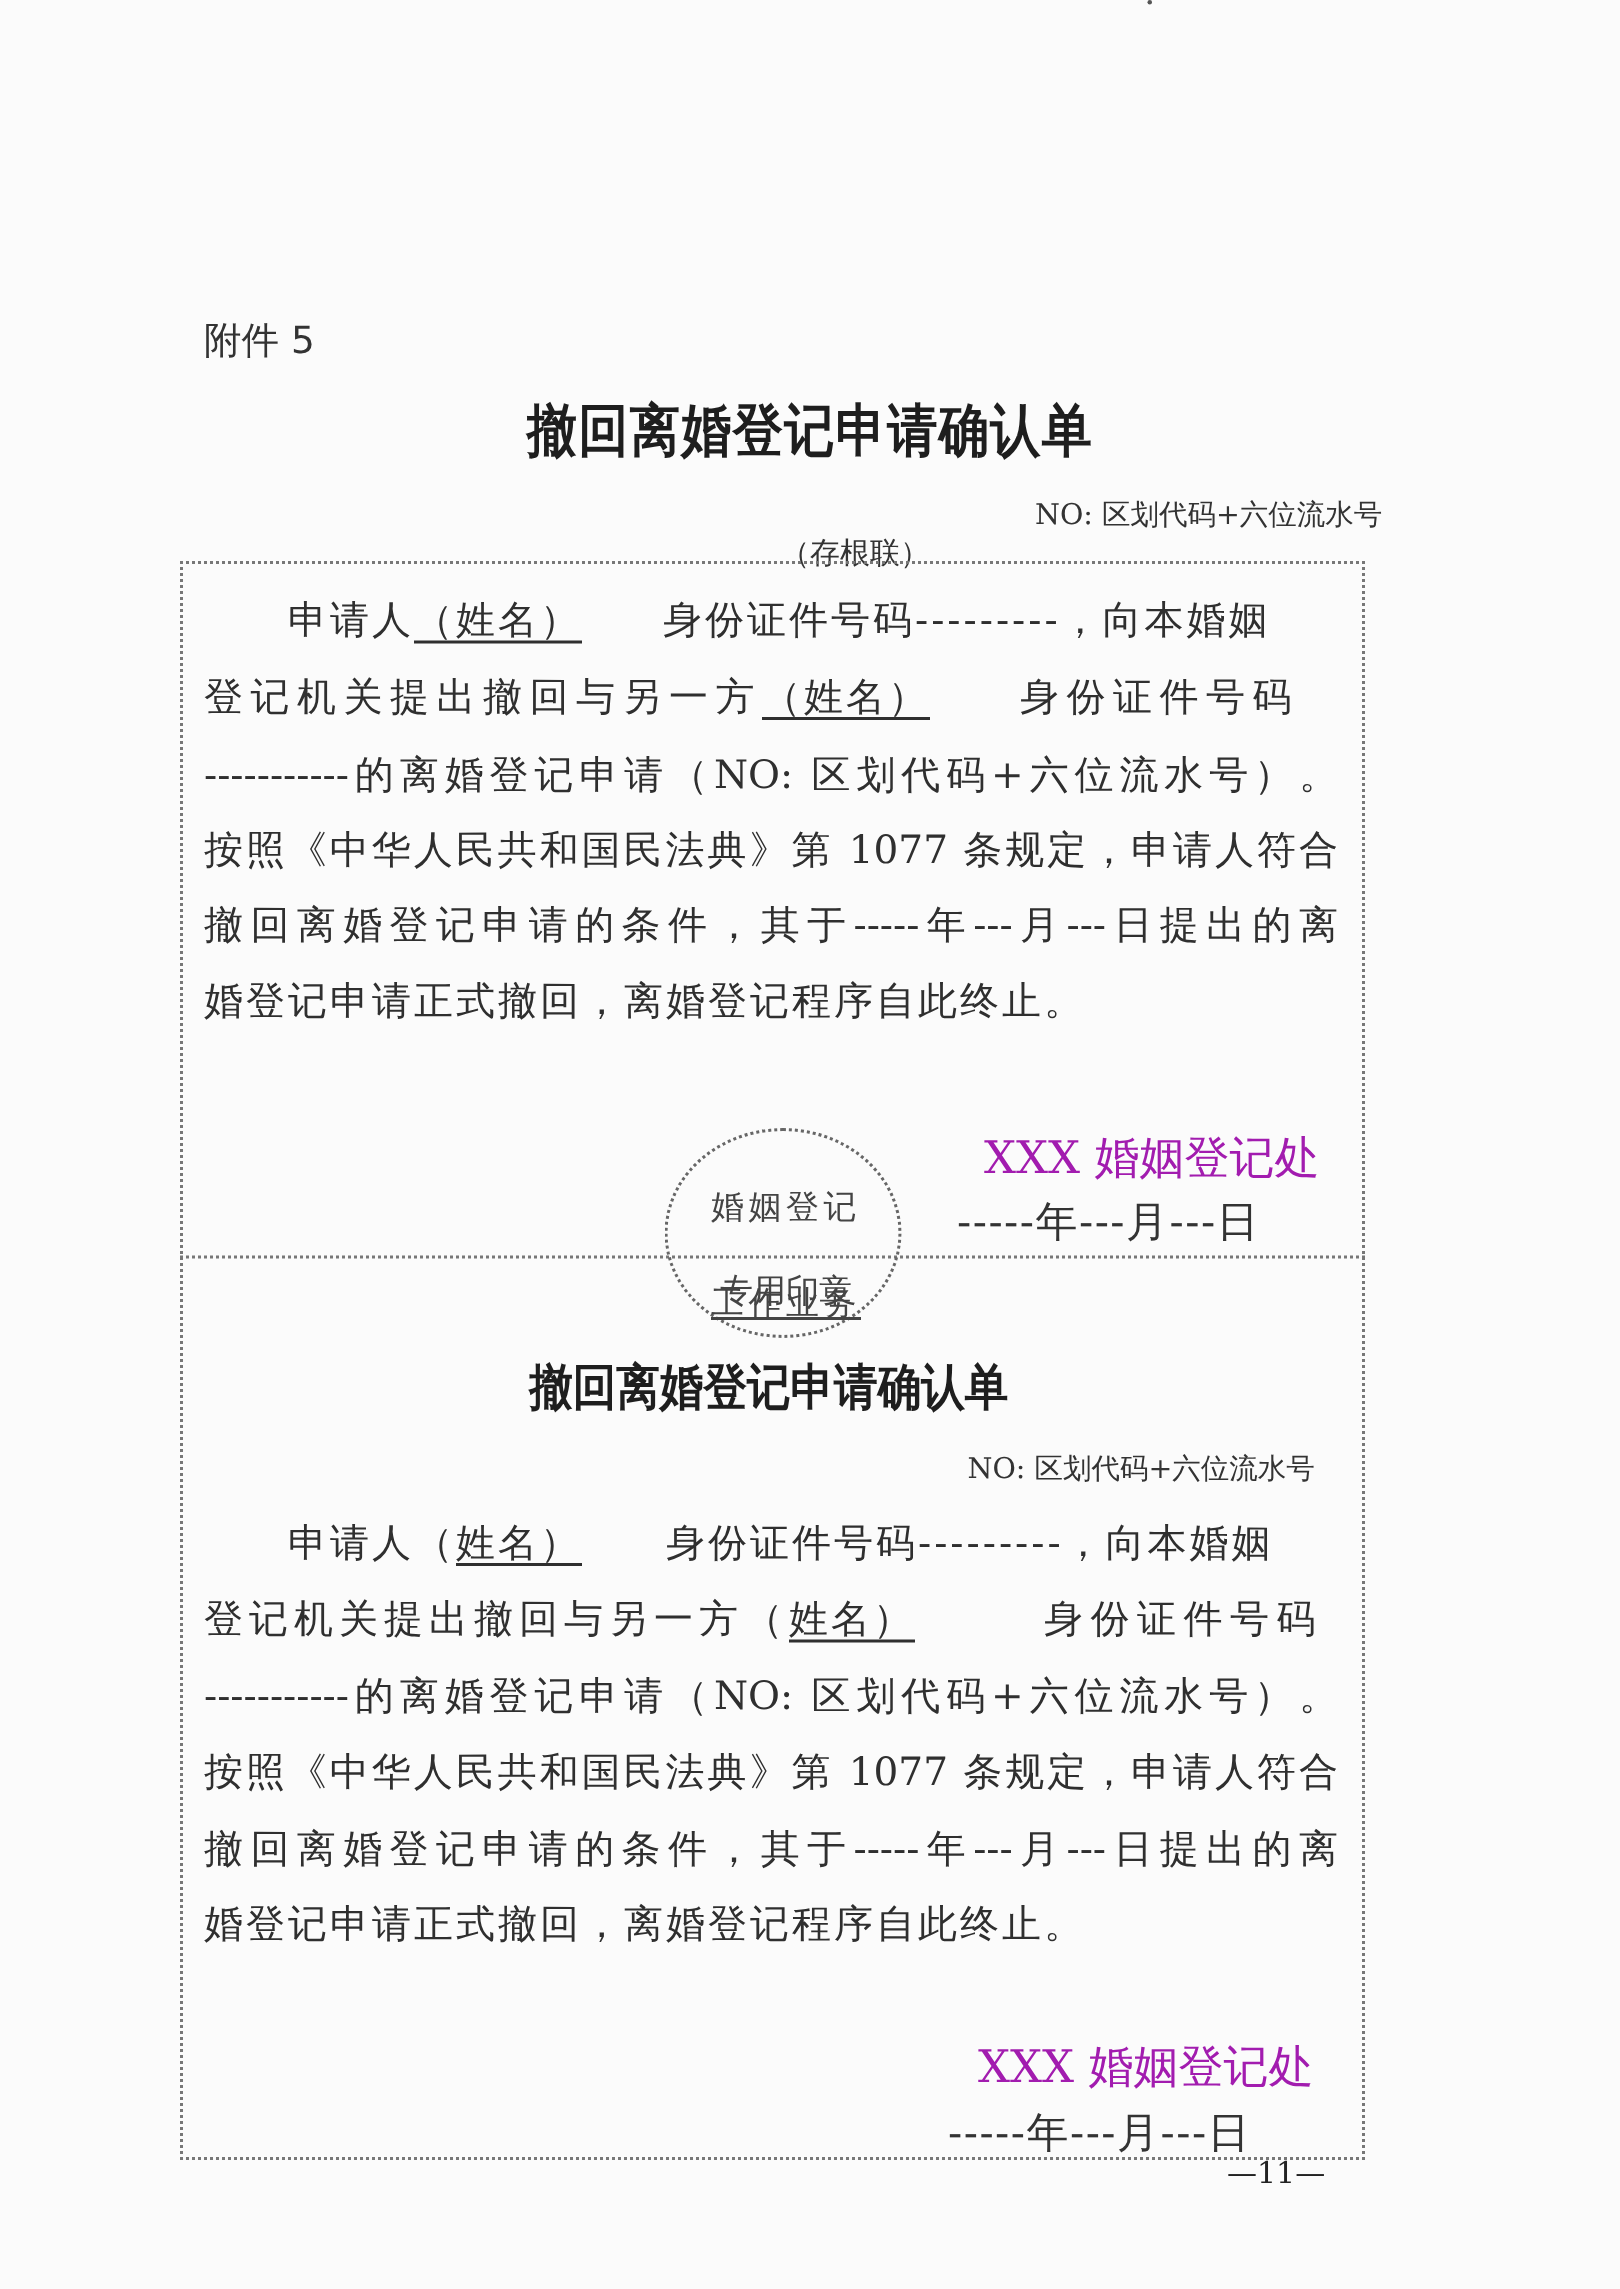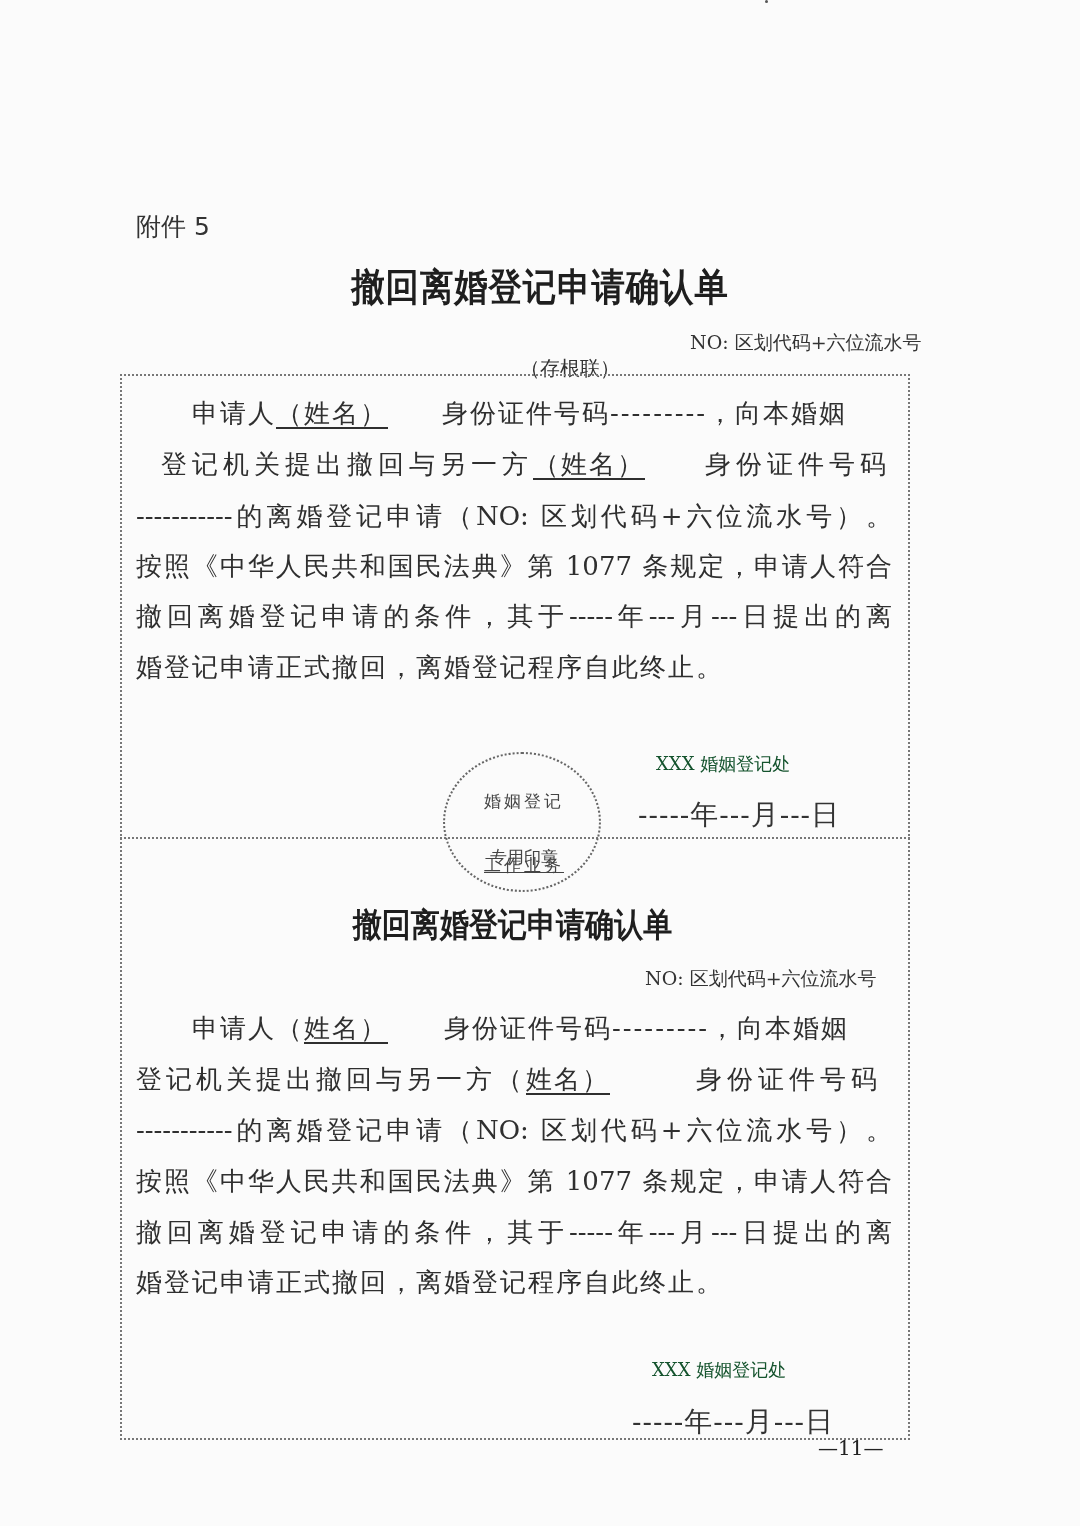--- a/index.html
+++ b/index.html
@@ -10,24 +10,24 @@
   .attach { left:136px; top:210px; font-family:"DejaVu Sans","Liberation Sans",sans-serif; font-size:25px; color:#333;text-align:right; }
   .title1 { left:0; width:1080px; text-align:center; top:262px; font-size:38px; font-weight:bold; letter-spacing:1px; color:#1e1e1e; transform:scaleX(0.88); }
   .stub { left:520px; top:330px; font-size:20px; color:#333;margin-top:25px; }
   .no1 { left:690px; top:330px; font-size:19px; color:#333; }
   .box { position:absolute; left:120px; top:374px; width:790px; height:1066px; border:2px dotted #777; box-sizing:border-box; }
   .divider { position:absolute; left:120px; top:837px; width:790px; border-top:2px dotted #777; }
   .line { position:absolute; left:136px; width:756px; font-size:26px; color:#2f2f2f; white-space:nowrap;
           text-align:justify; text-align-last:justify; letter-spacing:0; }
   .line.noj { text-align:right; text-align-last:left; letter-spacing:2px; }
   .u { text-decoration:underline; text-underline-offset:5px; text-decoration-thickness:2px; }
-  .sig { font-size:18px; color:#14532d; }
+  .sig { font-size:30px; color:#a21caf; }
   .date { font-size:28px; color:#333; letter-spacing:1px; }
   .stamp { position:absolute; left:443px; top:752px; width:158px; height:140px; border:2px dotted #666; border-radius:50%; box-sizing:border-box; }
-  .stamp-text { position:absolute; left:0; width:158px; text-align:center; font-family:Liberation Sans, sans-serif; font-size:17px; color:#444; letter-spacing:3px; }
+  .stamp-text { position:absolute; left:0; width:158px; text-align:center; font-family:Liberation Sans, sans-serif; font-size:22px; color:#444; letter-spacing:3px; }
   .title2 { left:0; width:1025px; text-align:center; top:903px; font-size:33px; font-weight:bold; color:#1e1e1e; transform:scaleX(0.88); }
   .no2 { left:645px; top:966px; font-size:19px; color:#333; }
   .pagenum { left:818px; top:1436px; font-size:20px; color:#222; }
 </style>
 </head>
 <body>
 
 <div class="speck"></div>
 
 <div class="abs attach">附件 5</div>
@@ -36,21 +36,21 @@
 <div class="abs no1">NO: 区划代码+六位流水号</div>
 
 <div class="box"></div>
 <div class="divider"></div>
 
 <div>
   <div class="line noj" style="top:396px;">
     <span style="margin-left:56px;">申请人</span><span class="u" style="display:inline-block;width:110px;">（姓名）</span><span style="margin-left:56px;">身份证件号码---------，向本婚姻</span>
   </div>
   <div class="line noj" style="top:447px;">
-    <span style="letter-spacing:5px;margin-left:25px;">登记机关提出撤回与另一方</span><span class="u" style="display:inline-block;width:118px;">（姓名）</span><span style="margin-left:54px;letter-spacing:5px;">身份证件号码</span>
+    <span style="letter-spacing:5px;">登记机关提出撤回与另一方</span><span class="u" style="display:inline-block;width:118px;">（姓名）</span><span style="margin-left:54px;letter-spacing:5px;">身份证件号码</span>
   </div>
   <div class="line" style="top:499px;">-----------的离婚登记申请（NO: 区划代码+六位流水号）。</div>
   <div class="line" style="top:549px;">按照《中华人民共和国民法典》第 1077 条规定，申请人符合</div>
   <div class="line" style="top:599px;">撤回离婚登记申请的条件，其于-----年---月---日提出的离</div>
   <div class="line noj" style="top:650px;">婚登记申请正式撤回，离婚登记程序自此终止。</div>
 
   <div class="abs sig" style="left:656px;top:752px;">XXX 婚姻登记处</div>
   <div class="abs date" style="left:638px;top:796px;">-----年---月---日</div>
 </div>
 

